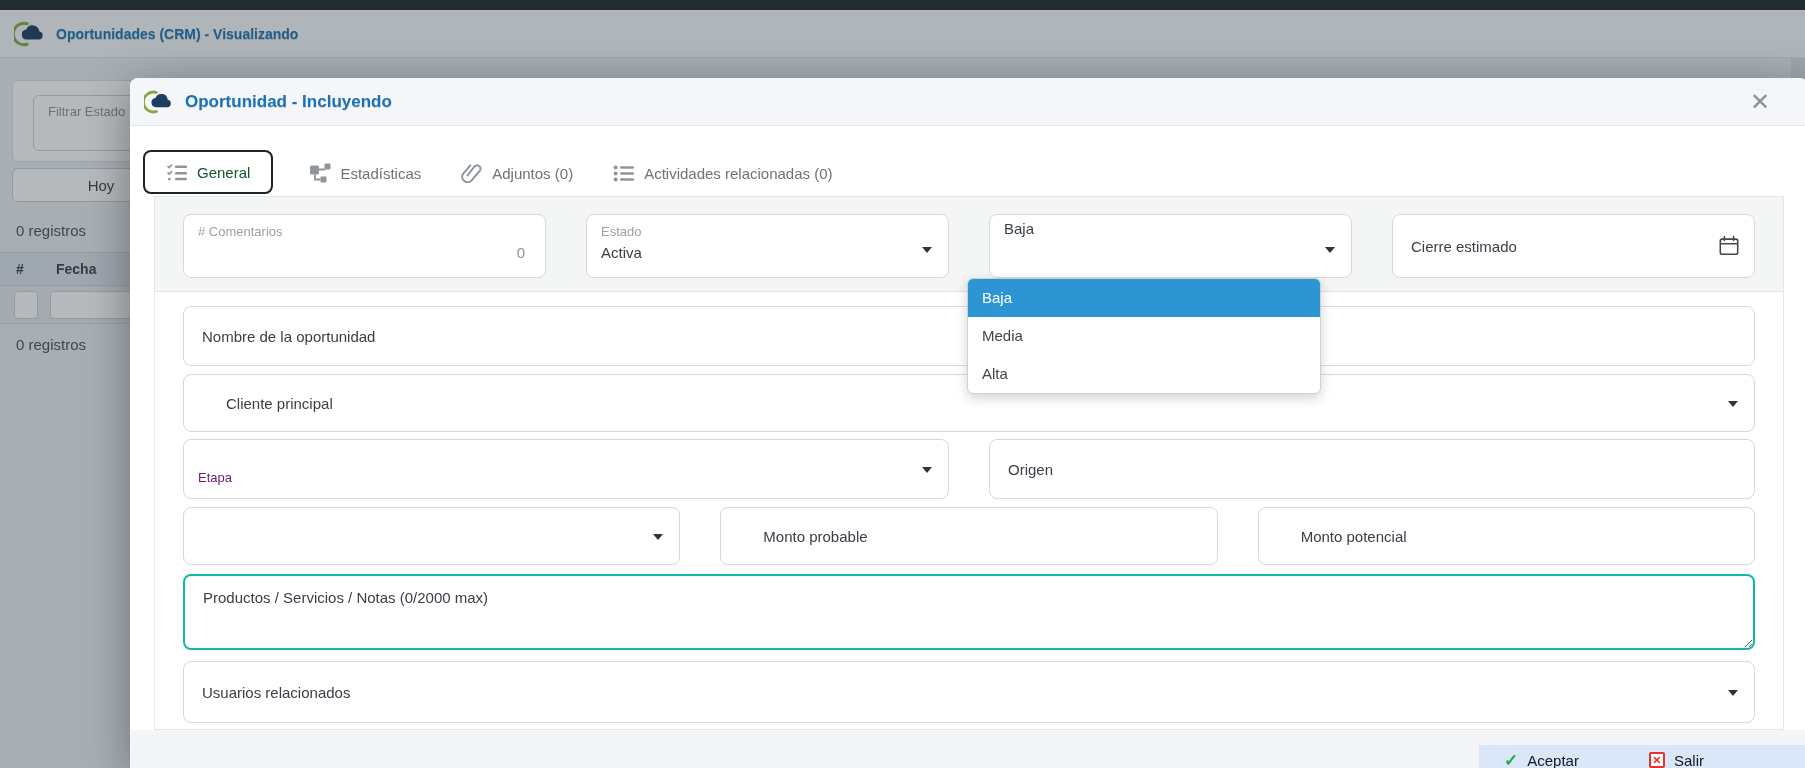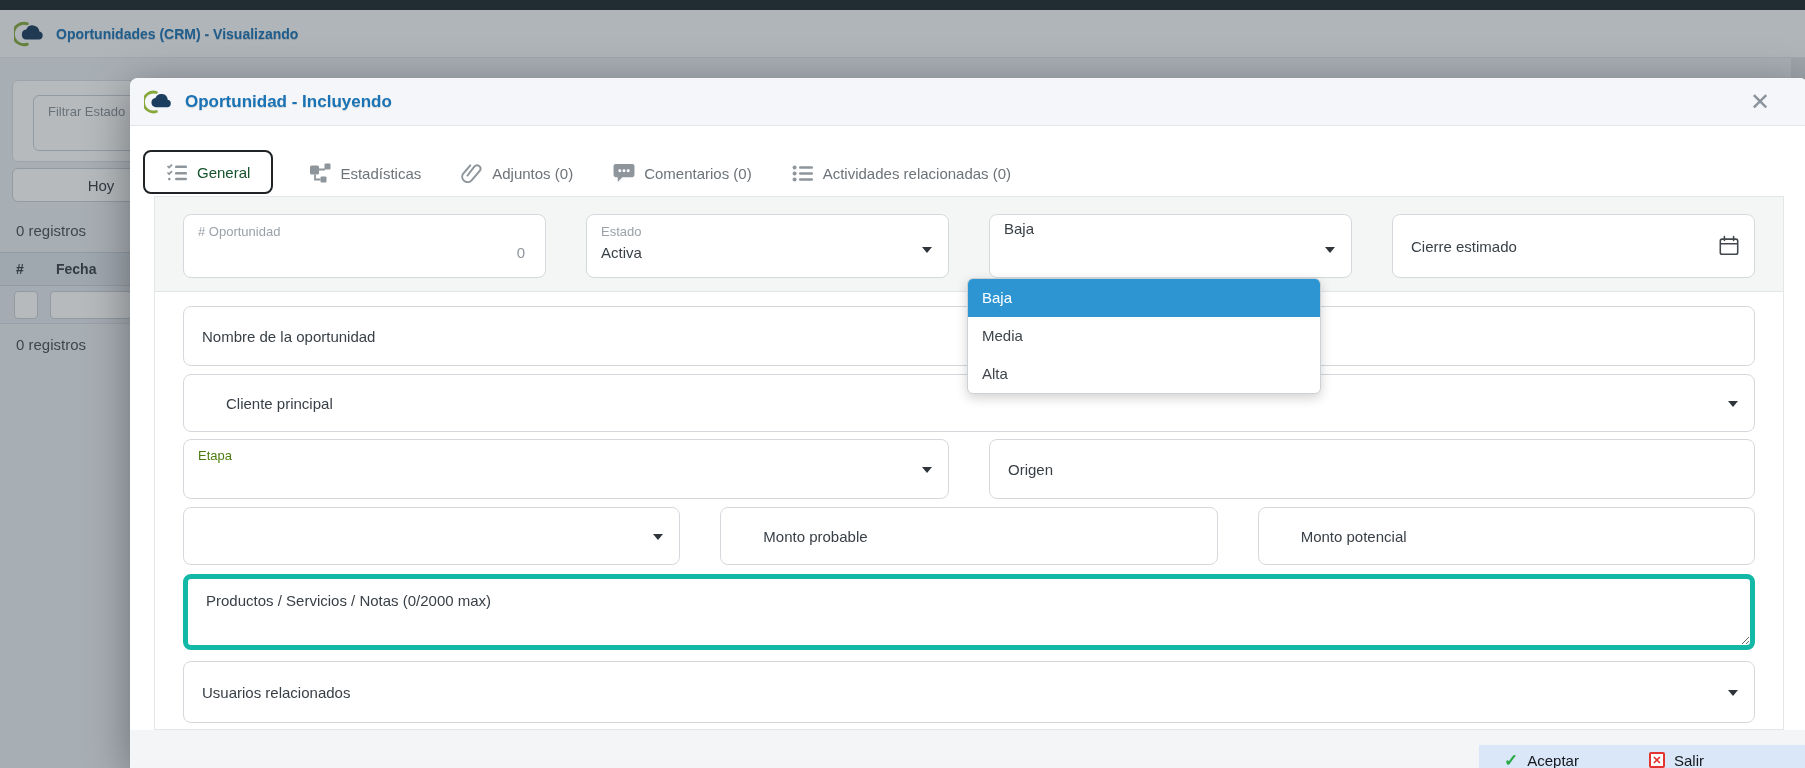--- a/index.html
+++ b/index.html
@@ -53,22 +53,22 @@
   .arr.midlabel { top:34px; }
 
   .linefld { display:flex; align-items:center; position:relative; border:1px solid #d5d9dd; border-radius:8px; background:#fff; }
   .linefld input { border:none; outline:none; width:100%; font-size:15px; color:#383f46; padding:0 18px; background:transparent; font-family:"Liberation Sans", sans-serif; }
   .linefld input::placeholder, textarea::placeholder { color:#383f46; opacity:1; }
   .mb8 { margin-bottom:8px; } .mb7 { margin-bottom:7px; } .mb9 { margin-bottom:9px; }
   .h60 { height:60px; } .h58 { height:58px;padding-left:24px; } .h62 { height:62px; }
   .row2 { display:grid; grid-template-columns:1fr 1fr; gap:40px; }
   .row3 { display:grid; grid-template-columns:1fr 1fr 1fr; gap:40px; }
   .etapa { position:relative; border:1px solid #d5d9dd; border-radius:8px; background:#fff; }
-  .etapa .lab { font-size:13px; color:#4d7c0f; padding:8px 0 0 14px; display:block; }
-  textarea.notes { width:100%; height:76px; border:5px solid #14b8a6; border-radius:8px; resize:vertical; font-size:15px; padding:13px 18px; font-family:"Liberation Sans", sans-serif; color:#383f46; outline:none; }
+  .etapa .lab { font-size:13px; color:#701a75; padding:8px 0 0 14px; display:block;margin-top:22px; }
+  textarea.notes { width:100%; height:76px; border:2px solid #14b8a6; border-radius:8px; resize:vertical; font-size:15px; padding:13px 18px; font-family:"Liberation Sans", sans-serif; color:#383f46; outline:none; }
   .calicon { position:absolute; right:14px; top:50%; margin-top:-11px; width:22px; height:22px; }
 
   
   .popup { position:absolute; left:837px; top:200px; width:354px; background:#fff; border:1px solid #ccd1d5; border-radius:6px; box-shadow:0 4px 12px rgba(0,0,0,0.18); z-index:20; overflow:hidden; }
   .opt { height:38px; line-height:38px; padding-left:14px; font-size:15px; color:#3f454b; }
   .opt.sel { background:#2e95d3; color:#ffffff; }
 
   .mfooter { height:45px; background:#f4f5f6; position:relative; }
   .btnbar { position:absolute; right:2px; top:15px; width:327px; height:30px; background:#d9e7f8; display:flex; align-items:center; padding-left:25px; gap:70px; }
   .abtn { display:flex; align-items:center; gap:9px; font-size:15px; color:#15171c; cursor:pointer; }
@@ -156,48 +156,37 @@
       <div class="tab">
         <span class="ticon">
           <svg viewBox="0 0 20 20" fill="none">
             <path d="M5.5 12.5 L12.5 3.5 a3.4 3.4 0 0 1 5.4 4.1 L9.6 17.4 a5.4 5.4 0 0 1-8.5-6.6 L8.3 2.4" stroke="#8e959b" stroke-width="2" stroke-linecap="round"></path>
           </svg>
         </span>
         <span>Adjuntos (0)</span>
       </div>
       <div class="tab">
         <span class="ticon">
-          <svg viewBox="0 0 21 19" fill="none">
-            <path d="M2.5 1 h16 a2 2 0 0 1 2 2 v8.5 a2 2 0 0 1-2 2 h-9.5 l-4.5 4.5 v-4.5 h-2 a2 2 0 0 1-2-2 V3 a2 2 0 0 1 2-2 z" fill="#8e959b"></path>
-            <circle cx="6.5" cy="7.3" r="1.4" fill="#ffffff"></circle>
-            <circle cx="10.5" cy="7.3" r="1.4" fill="#ffffff"></circle>
-            <circle cx="14.5" cy="7.3" r="1.4" fill="#ffffff"></circle>
-          </svg>
-        </span>
-        <span>Comentarios (0)</span>
-      </div>
-      <div class="tab">
-        <span class="ticon">
           <svg viewBox="0 0 22 18" fill="none">
             <circle cx="2.6" cy="3.4" r="2" fill="#8e959b"></circle>
             <rect x="7" y="2.2" width="14" height="2.6" rx="1.3" fill="#8e959b"></rect>
             <circle cx="2.6" cy="9.4" r="2" fill="#8e959b"></circle>
             <rect x="7" y="8.2" width="14" height="2.6" rx="1.3" fill="#8e959b"></rect>
             <circle cx="2.6" cy="15.4" r="2" fill="#8e959b"></circle>
             <rect x="7" y="14.2" width="14" height="2.6" rx="1.3" fill="#8e959b"></rect>
           </svg>
         </span>
         <span>Actividades relacionadas (0)</span>
       </div>
     </div>
 
     <div class="panel">
       <div class="grayband">
         <div class="fld h64">
-          <span class="lab"># Oportunidad</span>
+          <span class="lab"># Comentarios</span>
           <span class="val num">0</span>
         </div>
         <div class="fld h64">
           <span class="lab">Estado</span>
           <span class="val">Activa</span>
           <span class="arr midlabel"></span>
         </div>
         <div class="fld h64">
           <span class="val">Baja</span>
           <span class="arr midlabel"></span>

